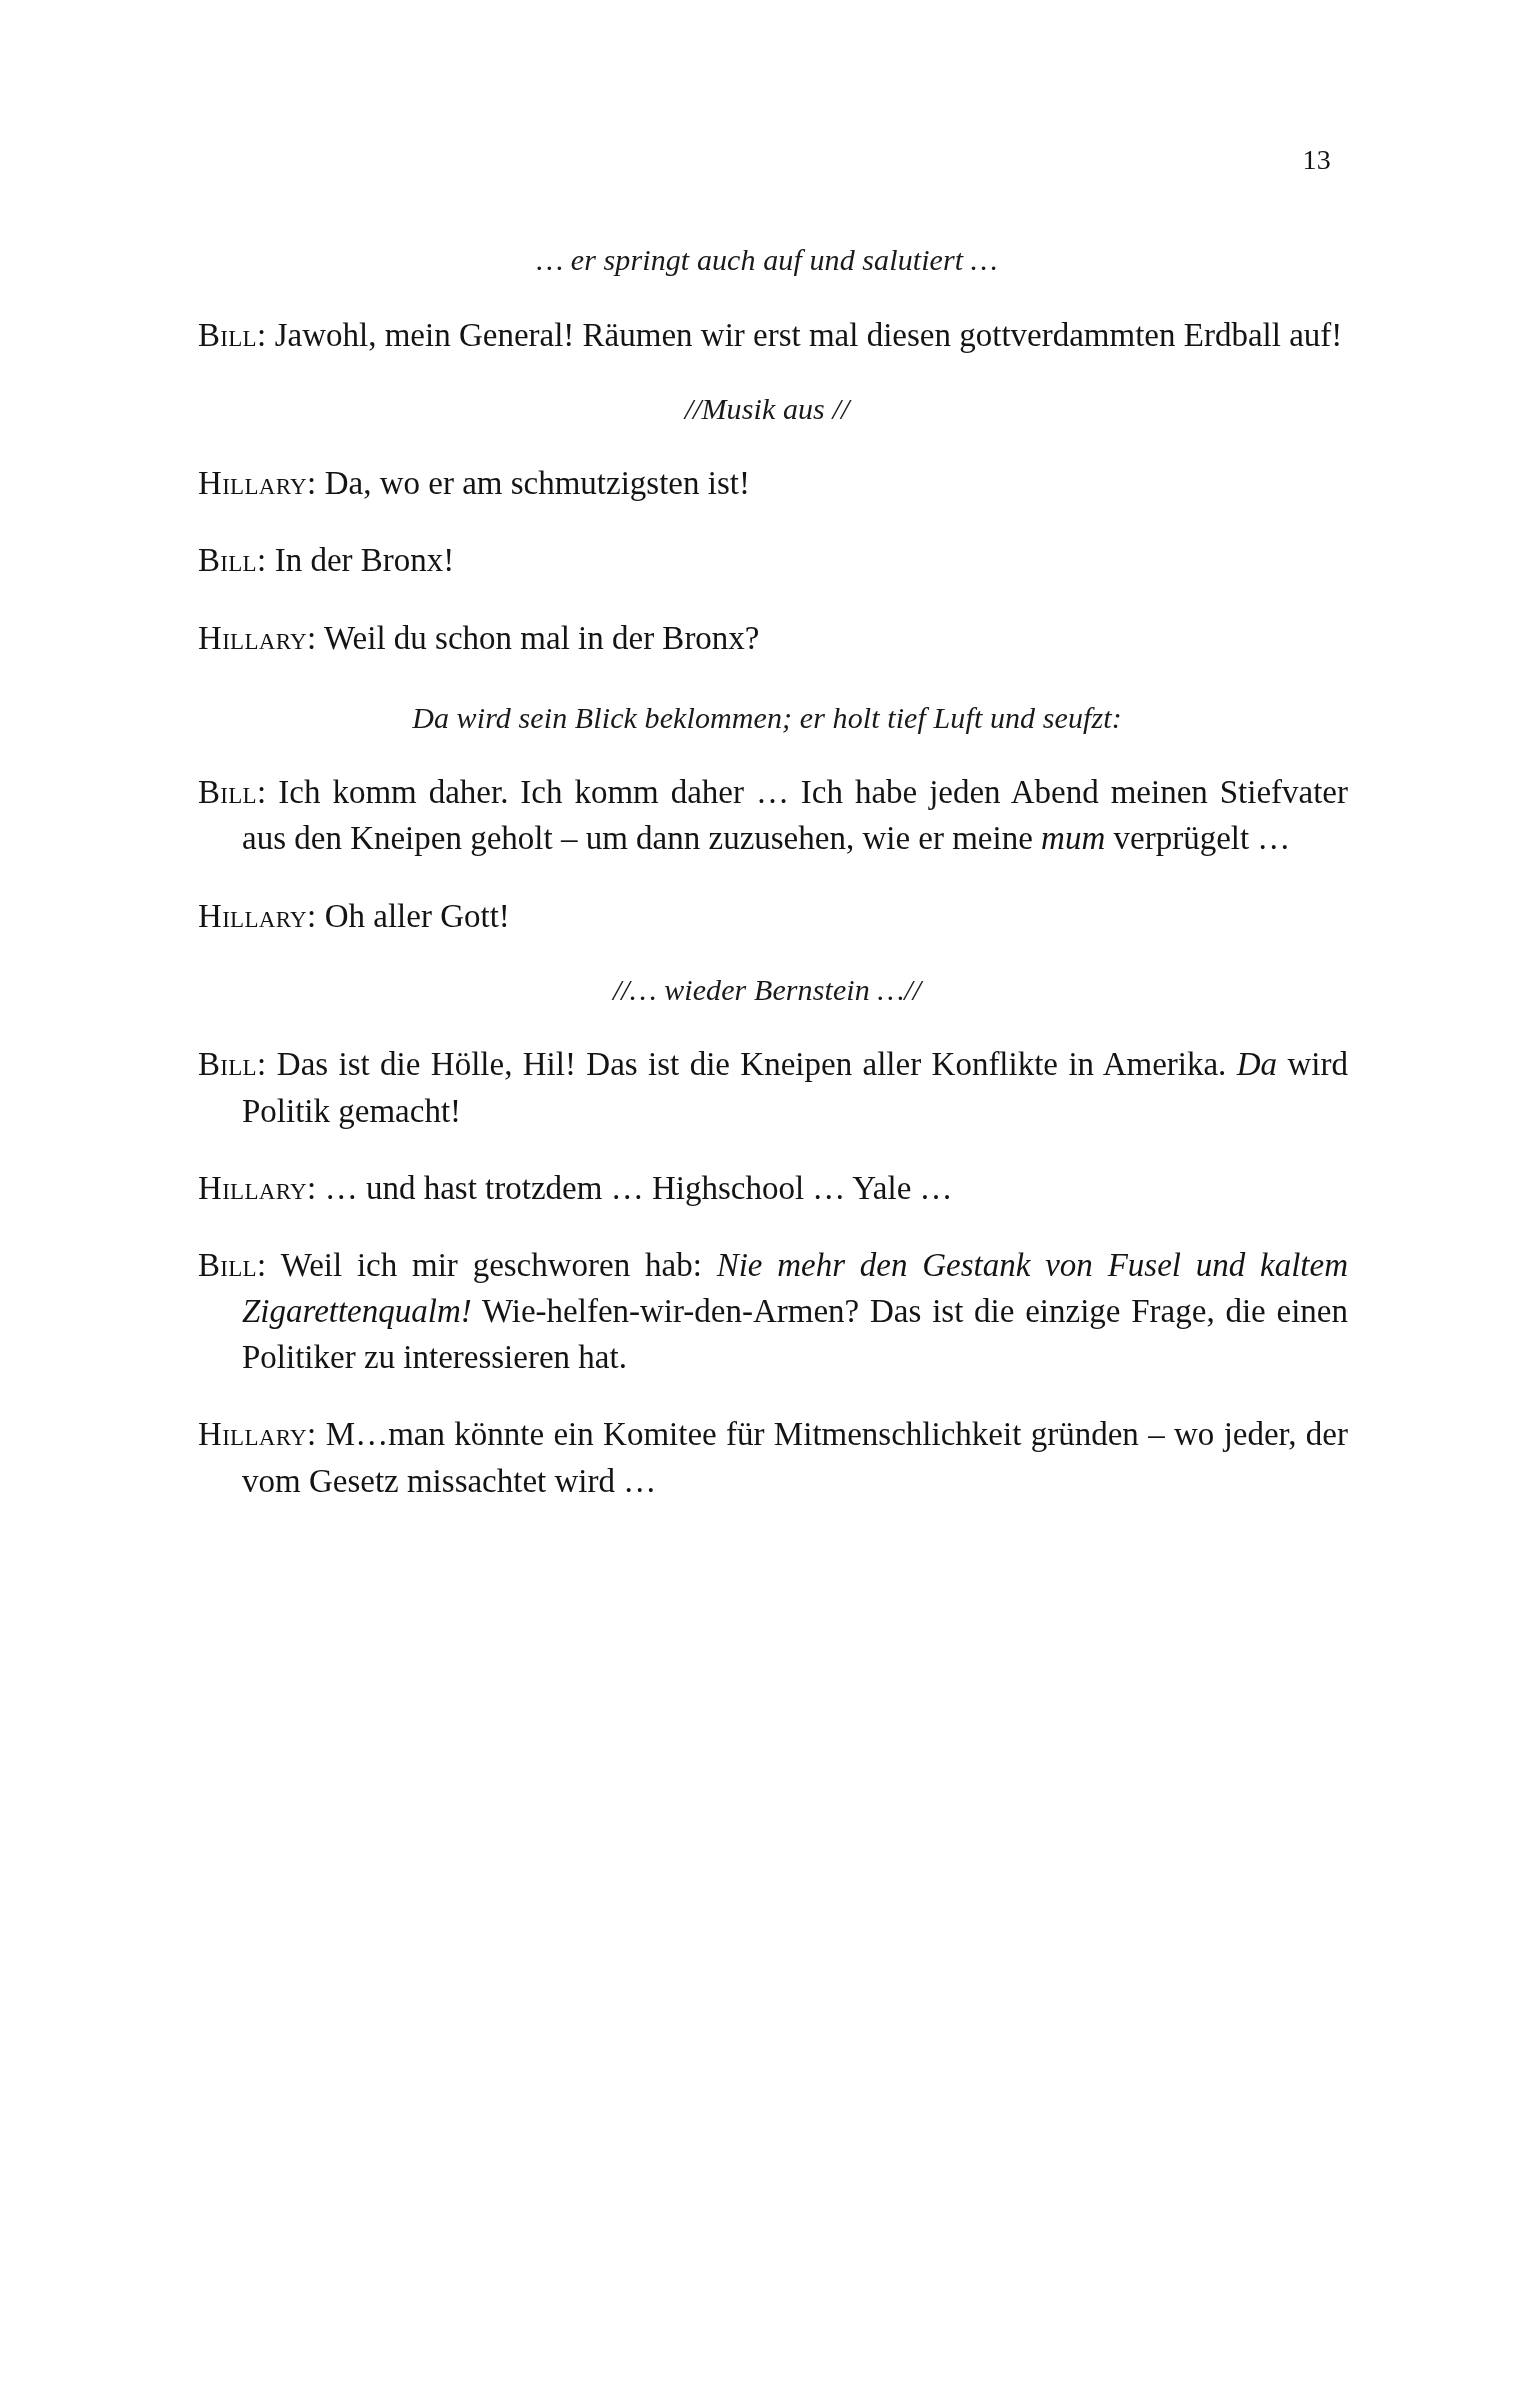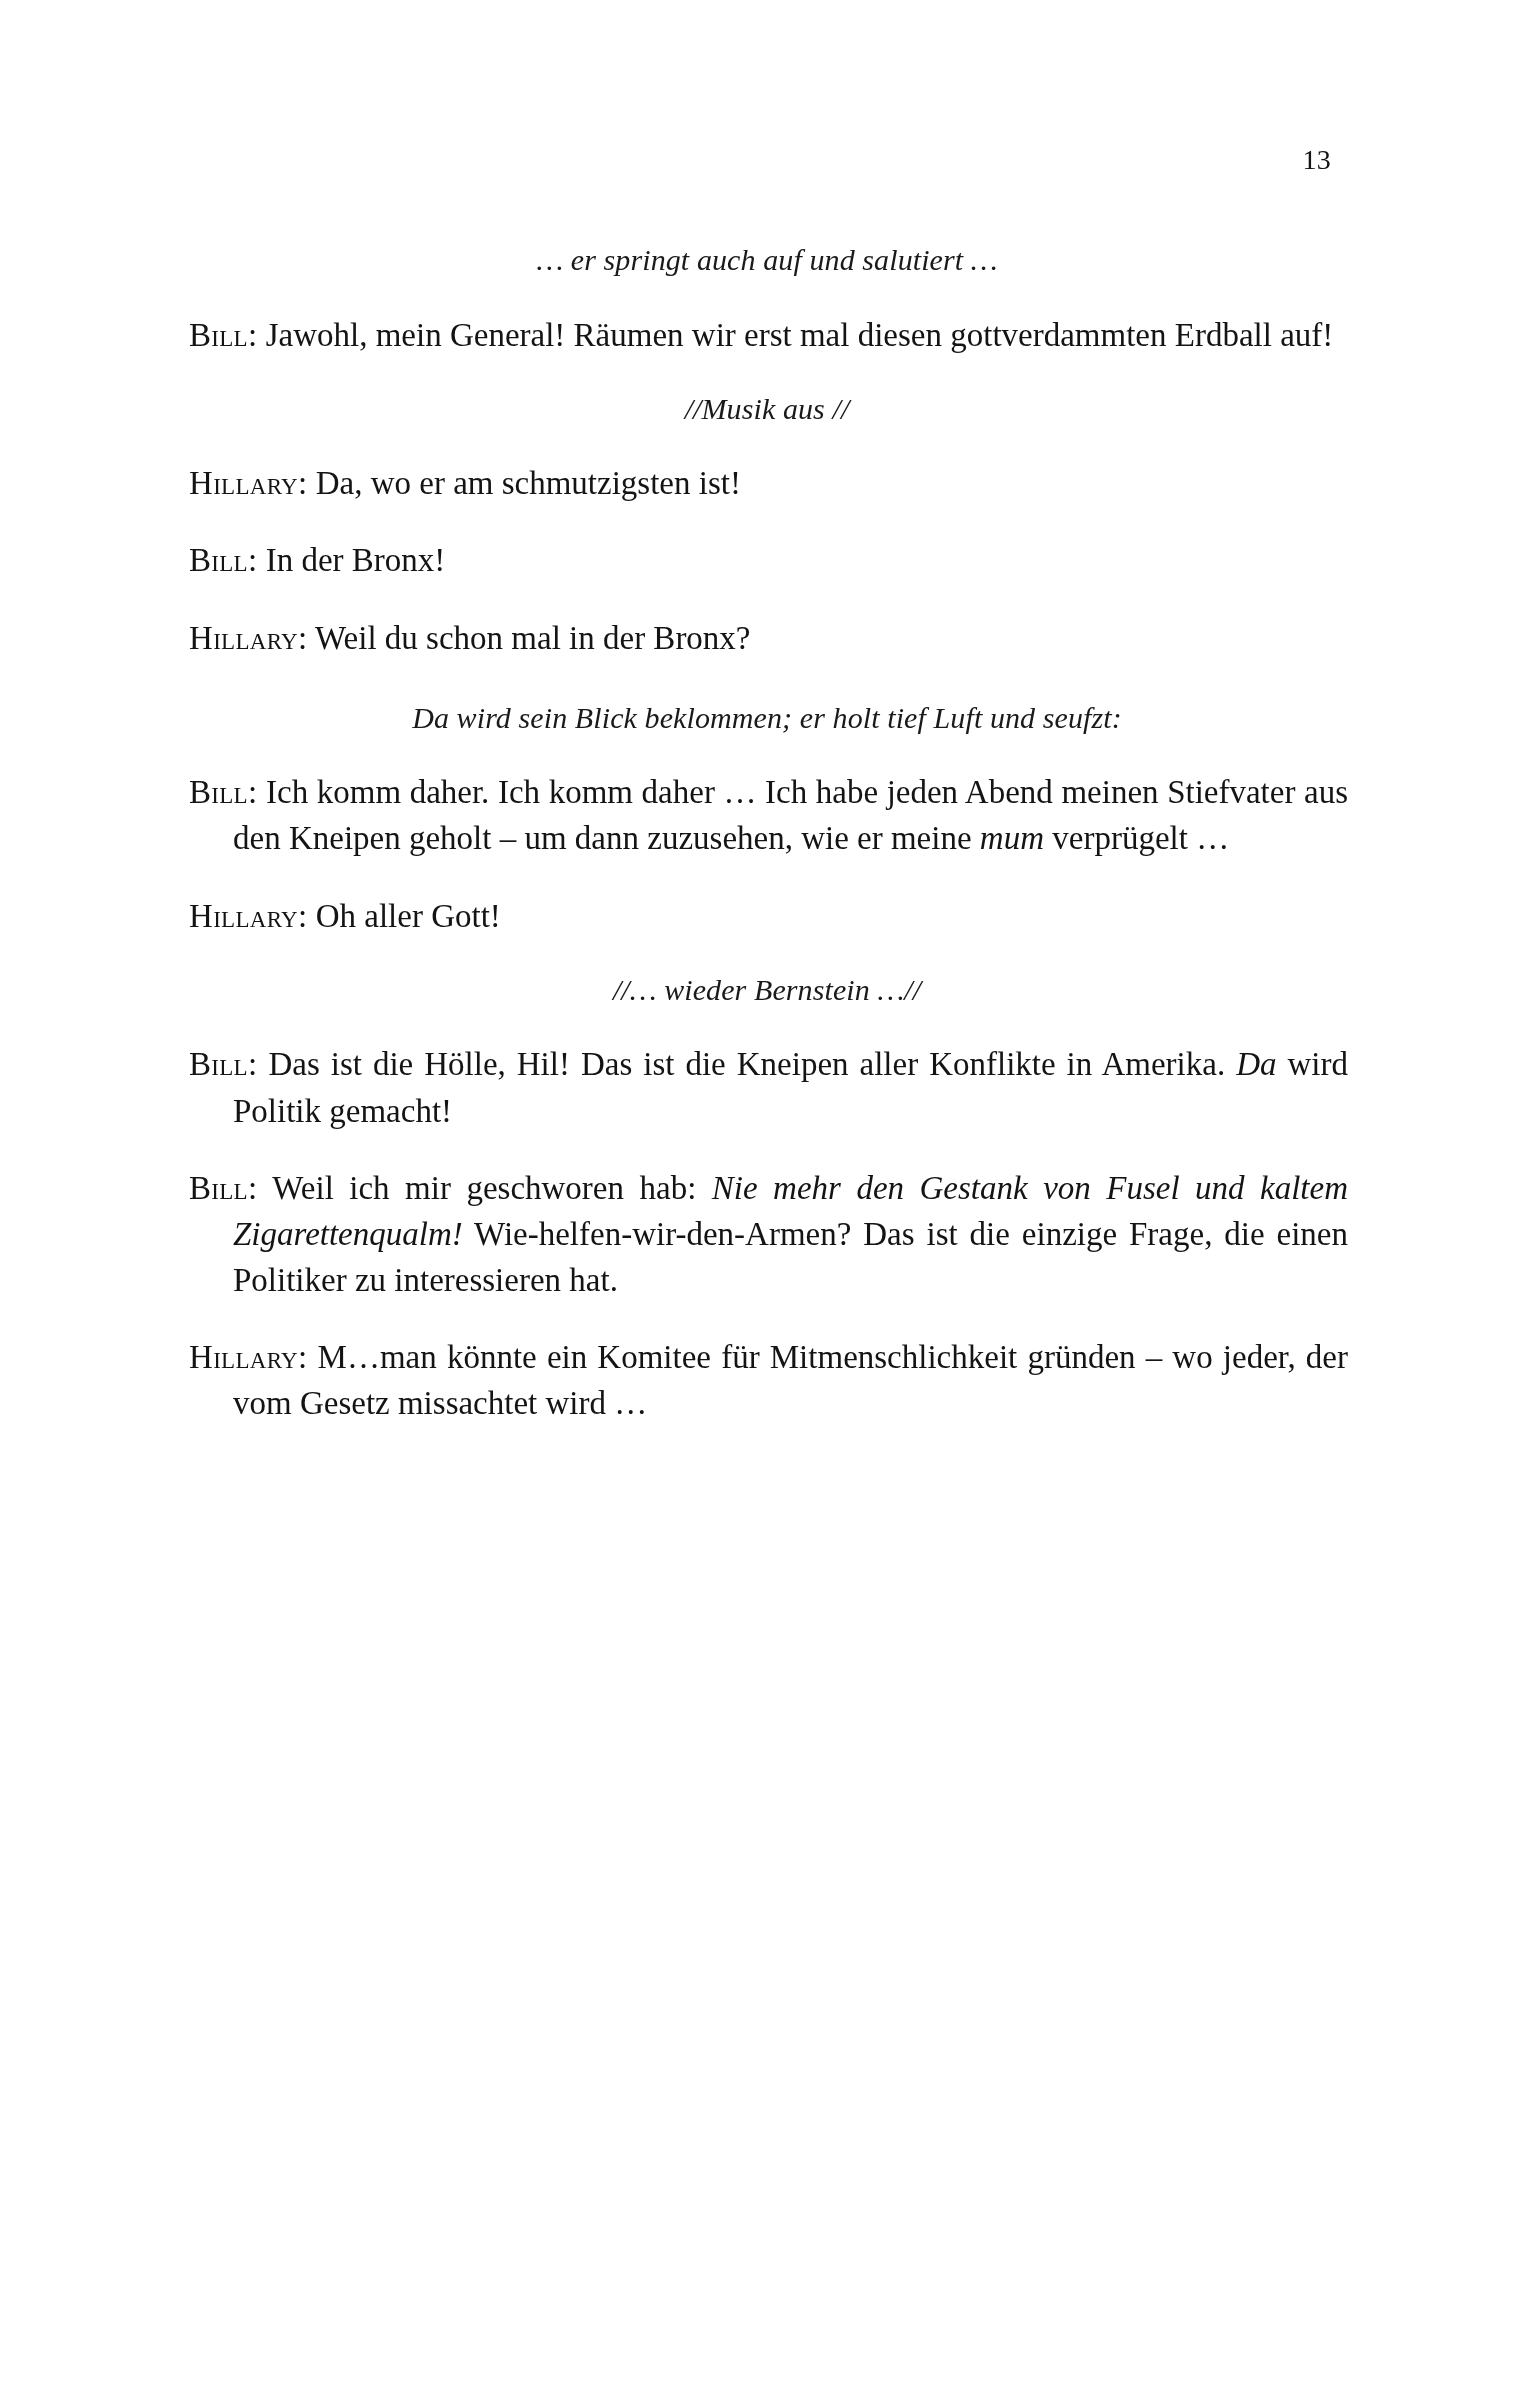--- a/index.html
+++ b/index.html
@@ -47,21 +47,21 @@
     line-height: 1.35;
     margin: 0 0 31px 0;
     font-family: "Liberation Serif", serif;
     color: #1a1a1a;
     letter-spacing: 0.1px;
   }
   
   .speech {
     font-size: 33px;
     line-height: 1.40;
-    margin: 0 0 31px 3px;
+    margin: 0 0 31px 12px;
     padding-left: 44px;
     text-indent: -44px;
     text-align: justify;
     font-family: "Liberation Serif", serif;
     color: #141414;
   }
   .speech.nojust {
     text-align: left;
   }
   .speaker {
@@ -112,20 +112,23 @@
     <p class="speech nojust">
       <span class="speaker">Hillary:</span><span> Oh aller Gott!</span>
     </p>
 
     <p class="stage">//… wieder Bernstein …//</p>
 
     <p class="speech">
       <span class="speaker">Bill:</span><span> Das ist die Hölle, Hil! Das ist die Kneipen aller Konflikte in Amerika. </span><em>Da</em><span> wird Politik gemacht!</span>
     </p>
 
+    <p class="speech nojust">
+      <span class="speaker">Hillary:</span><span> … und hast trotzdem … Highschool … Yale …</span>
+    </p>
 
     <p class="speech">
       <span class="speaker">Bill:</span><span> Weil ich mir geschworen hab: </span><em>Nie mehr den Gestank von Fusel und kaltem Zigarettenqualm!</em><span> Wie-helfen-wir-den-Armen? Das ist die einzige Frage, die einen Politiker zu interessieren hat.</span>
     </p>
 
     <p class="speech">
       <span class="speaker">Hillary:</span><span> M…man könnte ein Komitee für Mitmenschlichkeit gründen – wo jeder, der vom Gesetz missachtet wird …</span>
     </p>
 
   </div>

